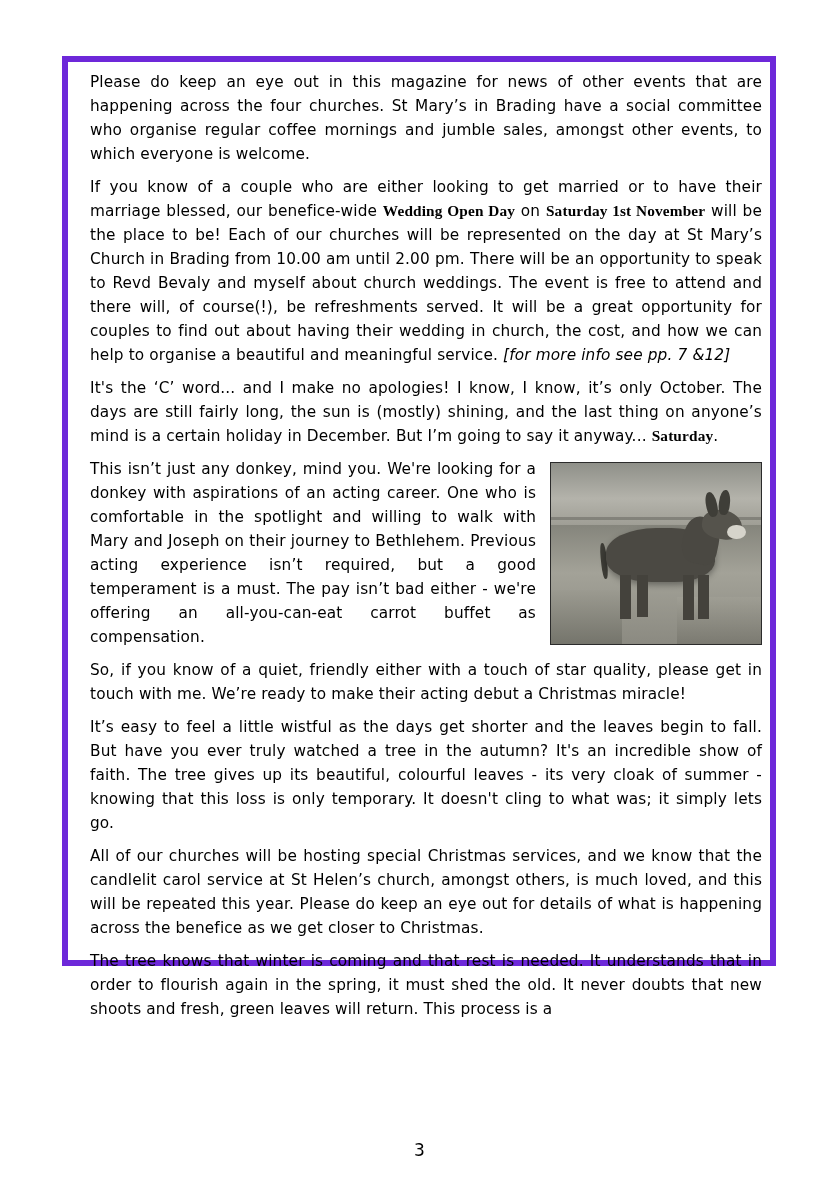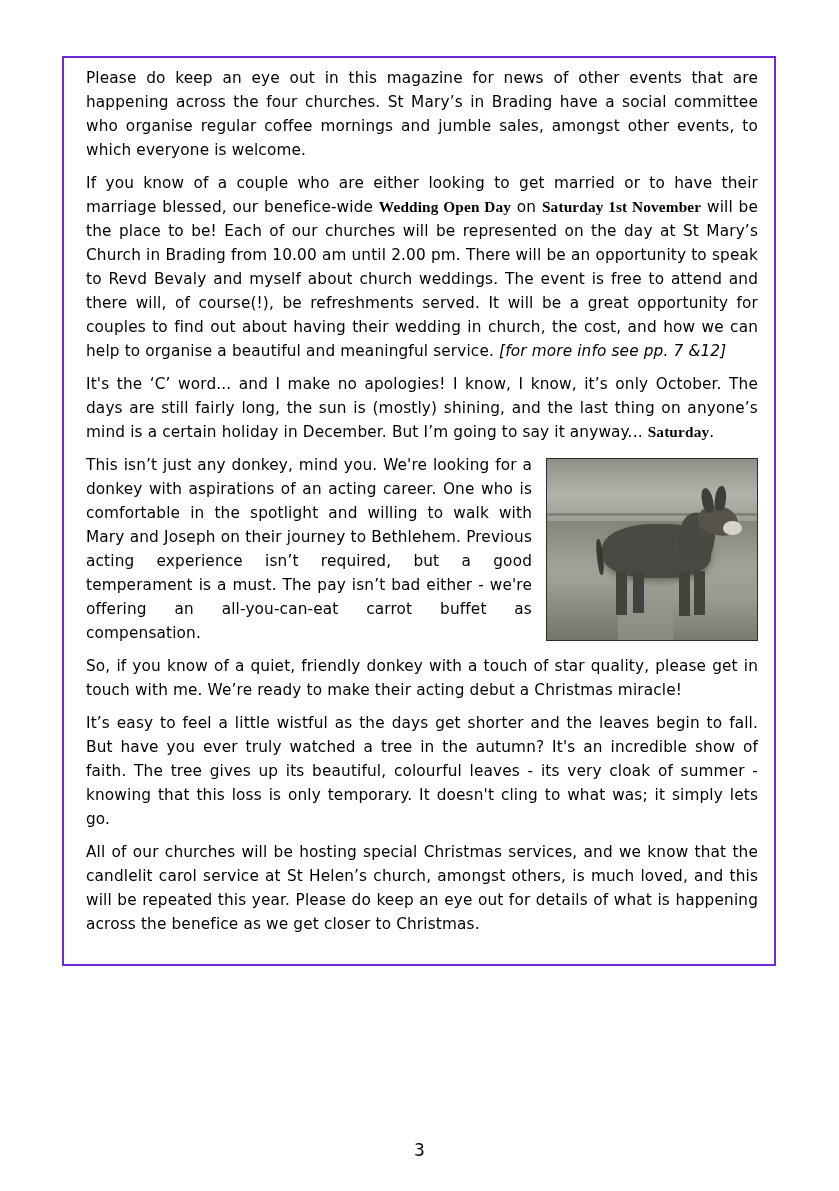--- a/index.html
+++ b/index.html
@@ -20,21 +20,21 @@
     left: 0; top: 0;
     width: 839px;
     height: 1191px;
   }
   .content-frame {
     position: absolute;
     left: 62px;
     top: 56px;
     width: 714px;
     height: 910px;
-    border: 2px solid #6d28d9;
+    border: 6px solid #6d28d9;
     box-sizing: border-box;
   }
   .text-column {
     position: absolute;
     left: 22px;
     top: 8px;
     width: 672px;
   }
   p.para {
     margin: 0 0 9px 0;
@@ -197,25 +197,26 @@
         <div class="leg leg4"></div>
         <div class="donkey-neck"></div>
         <div class="donkey-head"></div>
         <div class="donkey-muzzle"></div>
         <div class="donkey-ear-a"></div>
         <div class="donkey-ear-b"></div>
       </div>
 
       <p class="para"><span>This isn’t just any donkey, mind you. We're looking for a donkey with aspirations of an acting career. One who is comfortable in the spotlight and willing to walk with Mary and Joseph on their journey to Bethlehem. Previous acting experience isn’t required, but a good temperament is a must. The pay isn’t bad either - we're offering an all-you-can-eat carrot buffet as compensation.</span></p>
 
-      <p class="para"><span>So, if you know of a quiet, friendly donkey with a touch of star quality, please get in touch with me. We’re ready to make their acting debut a Christmas miracle!</span></p>
+      <p class="para"><span>So, if you know of a quiet, friendly either with a touch of star quality, please get in touch with me. We’re ready to make their acting debut a Christmas miracle!</span></p>
 
       <p class="para"><span>It’s easy to feel a little wistful as the days get shorter and the leaves begin to fall. But have you ever truly watched a tree in the autumn? It's an incredible show of faith. The tree gives up its beautiful, colourful leaves - its very cloak of summer - knowing that this loss is only temporary. It doesn't cling to what was; it simply lets go.</span></p>
 
       <p class="para"><span>All of our churches will be hosting special Christmas services, and we know that the candlelit carol service at St Helen’s church, amongst others, is much loved, and this will be repeated this year. Please do keep an eye out for details of what is happening across the benefice as we get closer to Christmas.</span></p>
 
+      <p class="para"><span>The tree knows that winter is coming and that rest is needed. It understands that in order to flourish again in the spring, it must shed the old. It never doubts that new shoots and fresh, green leaves will return. This process is a</span></p>
 
     </div>
   </div>
 
   <div class="page-number">3</div>
 
 </div>
 
 </body></html>

